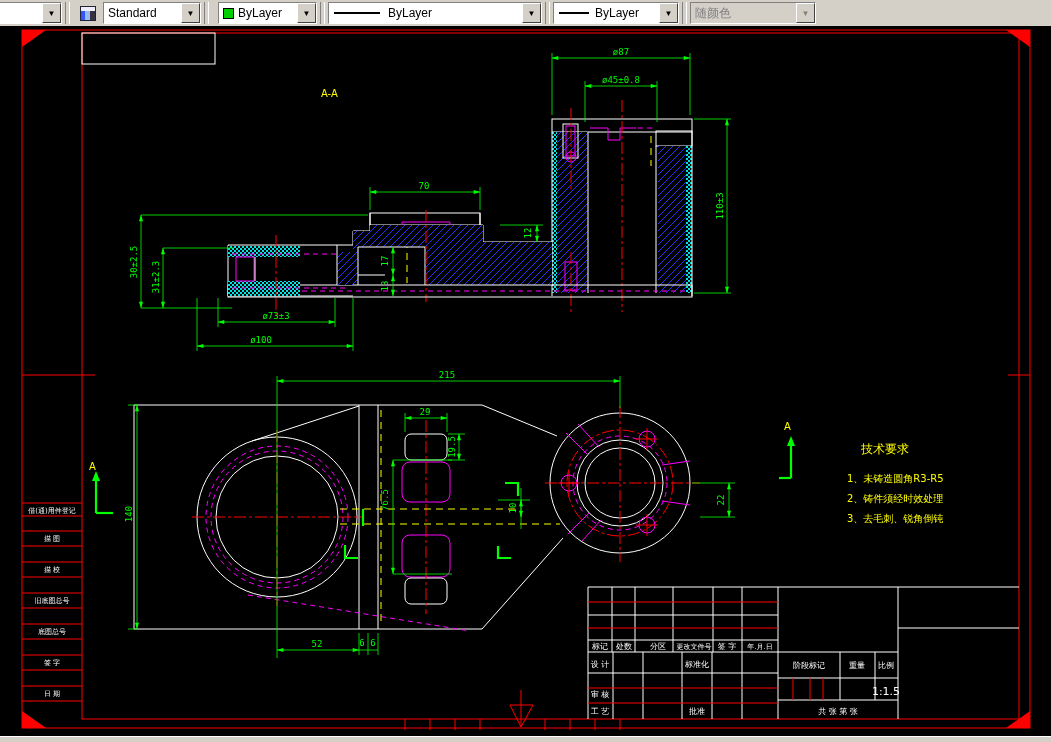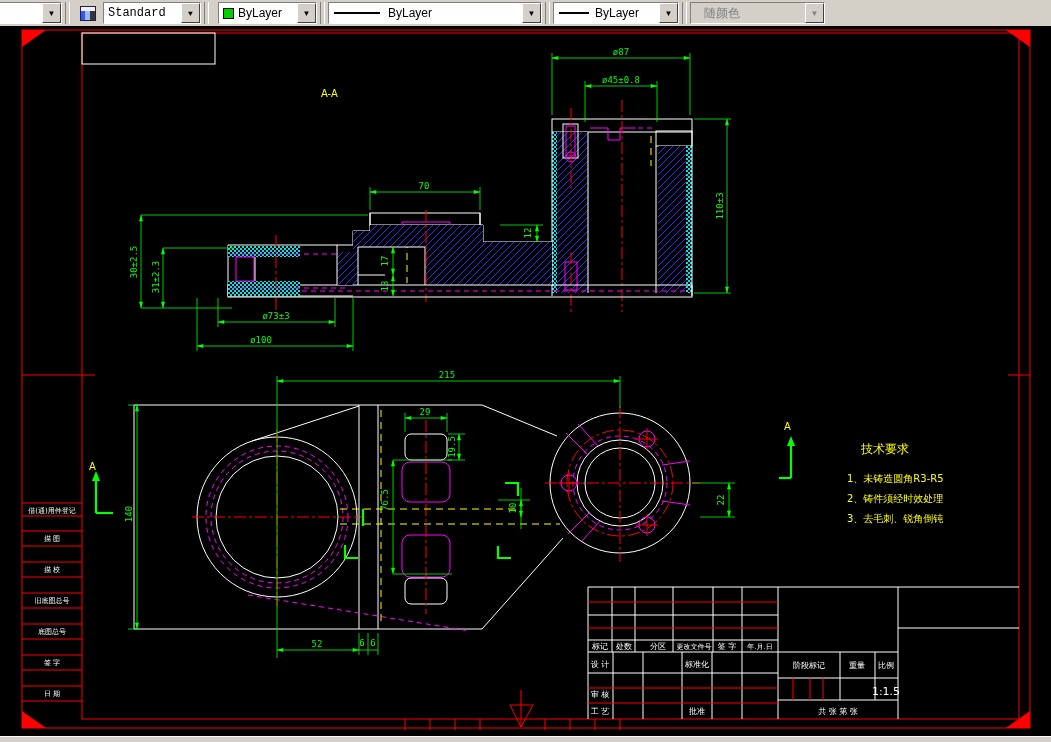--- a/index.html
+++ b/index.html
@@ -40,21 +40,21 @@
 
 <div id="toolbar">
   <div class="combo" style="width:64px;margin-left:-4px;">
     <span class="txt"></span>
     <span class="dd">▼</span>
   </div>
   <div class="sep"></div>
   <div class="iconbtn">
     <span class="glyph"></span>
   </div>
-  <div class="combo" style="width:96px;font-family:Liberation Mono, monospace;">
+  <div class="combo" style="width:96px;">
     <span class="txt">Standard</span>
     <span class="dd">▼</span>
   </div>
   <div class="sep"></div>
   <div class="combo" style="width:97px;margin-left:6px;">
     <span class="swatch"></span>
     <span class="txt">ByLayer</span>
     <span class="dd">▼</span>
   </div>
   <div class="sep"></div>
@@ -63,21 +63,21 @@
     <span class="txt" style="padding-left:8px;">ByLayer</span>
     <span class="dd">▼</span>
   </div>
   <div class="sep"></div>
   <div class="combo" style="width:124px;">
     <span class="lsample" style="width:30px;"></span>
     <span class="txt" style="padding-left:6px;">ByLayer</span>
     <span class="dd">▼</span>
   </div>
   <div class="sep"></div>
-  <div class="combo disabled" style="width:124px;padding-left:9px;">
+  <div class="combo disabled" style="width:124px;">
     <span class="txt">随颜色</span>
     <span class="dd" style="color:#808080;">▼</span>
   </div>
 </div>
 
 <div id="canvas">
 <svg width="1051" height="710" viewBox="0 26 1051 710" xmlns="http://www.w3.org/2000/svg">
 <defs>
   <pattern id="chk" width="4" height="4" patternUnits="userSpaceOnUse">
     <rect width="4" height="4" fill="#000"></rect>

